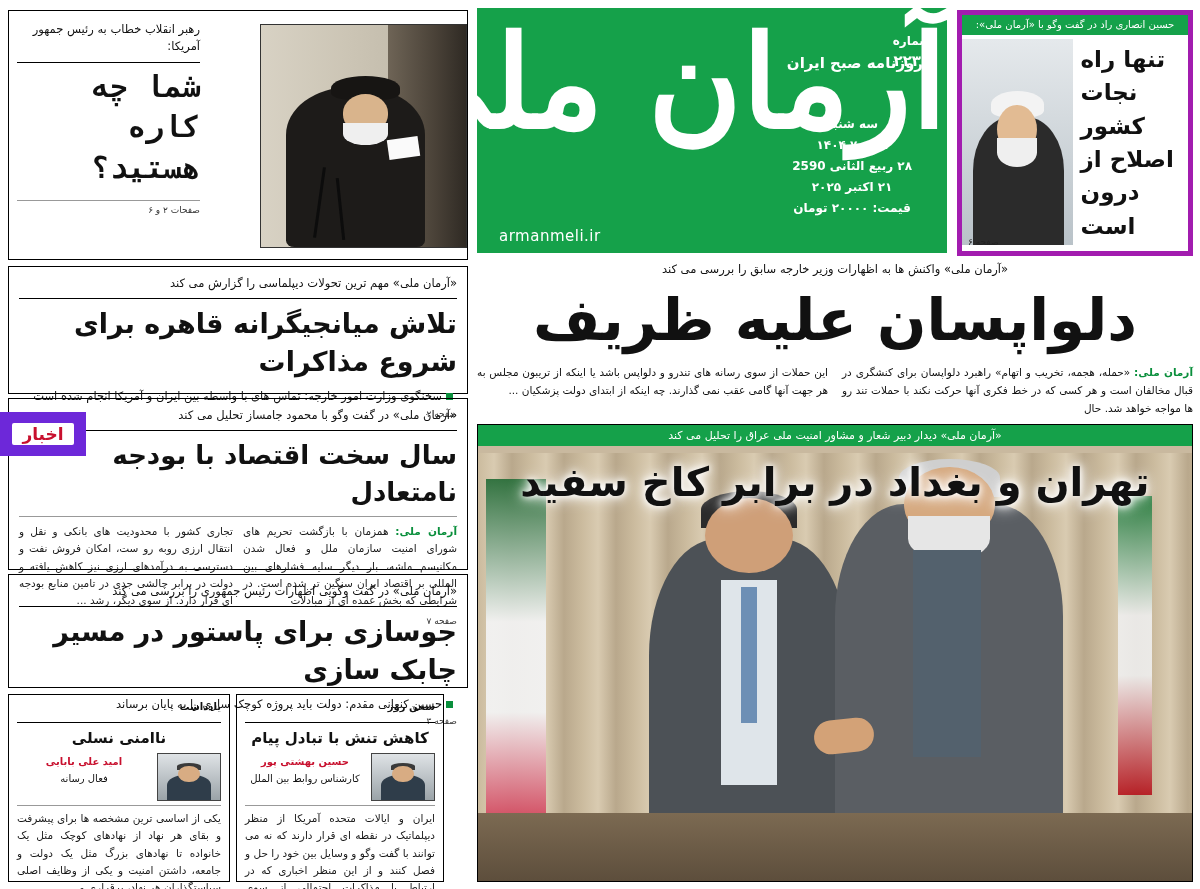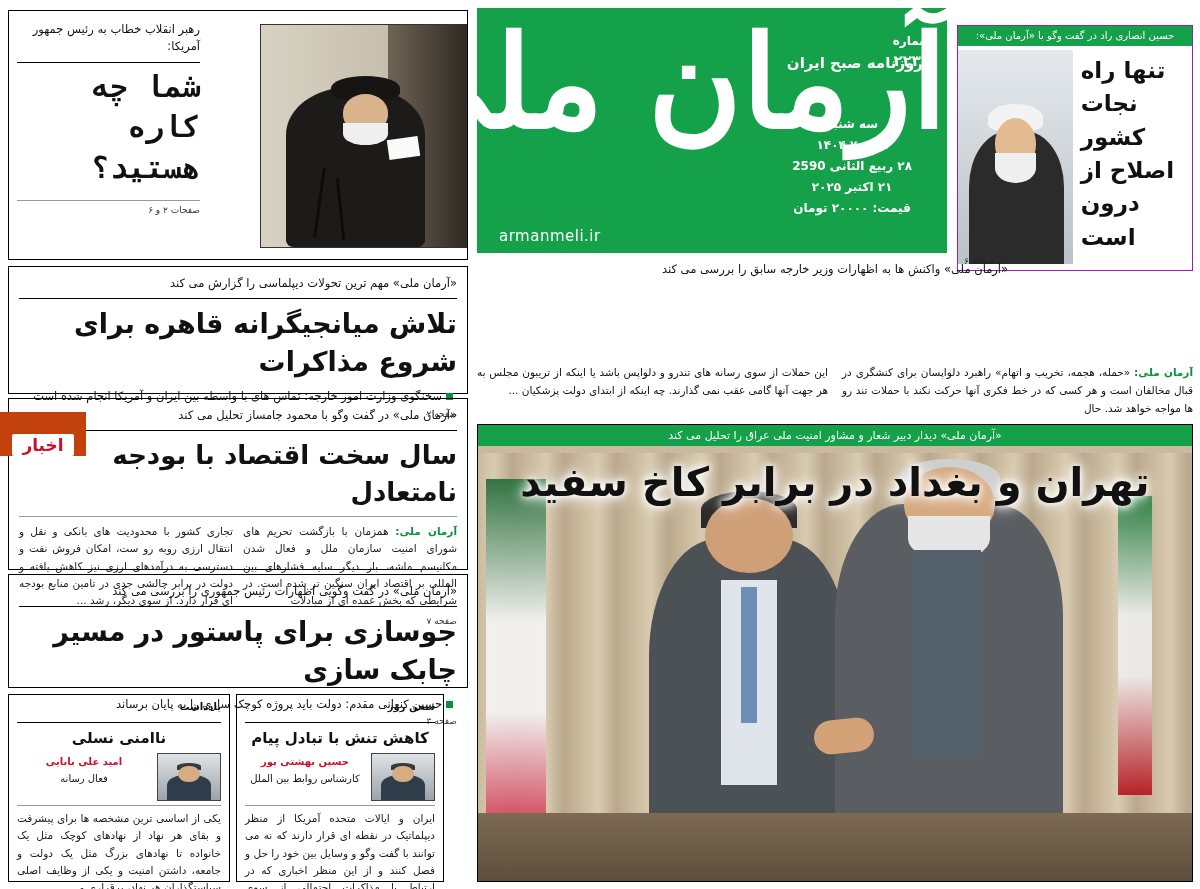--- a/index.html
+++ b/index.html
@@ -41,21 +41,21 @@
   
   .mast{position:absolute;left:477px;top:8px;width:470px;height:245px;background:#15a14a;overflow:hidden;}
   .mast .logo{position:absolute;left:0;right:0;top:-6px;text-align:center;font-family:"DejaVu Serif","Liberation Serif",serif;
       font-size:128px;color:#fff;font-weight:bold;line-height:1.25;white-space:nowrap;}
   .mast .tagline{position:absolute;right:24px;top:46px;font-size:15px;color:#fff;font-weight:bold;}
   .mast .issue{position:absolute;right:16px;top:24px;color:#fff;font-size:12px;text-align:center;line-height:1.5;font-weight:bold;}
   .mast .dateblk{position:absolute;right:35px;bottom:34px;color:#fff;font-size:12px;text-align:center;line-height:1.75;font-weight:bold;}
   .mast .site{position:absolute;left:22px;bottom:8px;color:#fff;font-size:15px;letter-spacing:.5px;}
 
   
-  .tr{position:absolute;left:957px;top:25px;width:236px;height:246px;border:1px solid #a21caf;box-sizing:border-box;}
+  .tr{position:absolute;left:957px;top:10px;width:236px;height:246px;border:5px solid #a21caf;box-sizing:border-box;}
   .tr-kicker{background:#15a14a;color:#fff;font-size:10px;text-align:center;padding:3px 4px;line-height:1.4;}
   .tr-body{display:flex;height:calc(100% - 22px);}
   .tr-head{width:108px;padding:8px 8px 4px 4px;text-align:left;font-size:23px;line-height:1.45;font-weight:bold;}
   .tr-photo{width:120px;margin:4px 4px 4px 0;position:relative;overflow:hidden;background:#cfd6dc;}
   .tr-photo .bg{position:absolute;inset:0;background:linear-gradient(180deg,#e5e9ec,#b9c2c8);}
   .tr-photo .body{position:absolute;left:10%;bottom:0;width:82%;height:62%;background:#2b2b2b;border-radius:42% 42% 0 0;}
   .tr-photo .face{position:absolute;left:32%;bottom:44%;width:36%;height:24%;background:#e2bb93;border-radius:50%;}
   .tr-photo .turb{position:absolute;left:26%;bottom:62%;width:48%;height:13%;background:#f3f3f3;border-radius:50% 50% 25% 25%;}
   .tr-photo .beard{position:absolute;left:32%;bottom:38%;width:36%;height:14%;background:#efefef;border-radius:0 0 60% 60%;}
   .tr-page{position:absolute;left:6px;bottom:4px;font-size:9px;color:#222;}
@@ -110,22 +110,22 @@
   .photo .p1 .shirt{position:absolute;left:36%;top:12%;width:28%;height:60%;background:#dfe5ea;}
   .photo .p1 .tie{position:absolute;left:46%;top:14%;width:8%;height:40%;background:#6d8fb5;}
   .photo .p2{position:absolute;right:18%;bottom:0;width:32%;height:88%;background:#5a5e63;border-radius:30% 30% 0 0;}
   .photo .p2 .hd{position:absolute;left:30%;top:-10%;width:40%;height:20%;background:#d6a97f;border-radius:50%;}
   .photo .p2 .hair{position:absolute;left:28%;top:-12%;width:44%;height:10%;background:#cfcfcf;border-radius:50% 50% 0 0;}
   .photo .p2 .beard{position:absolute;left:32%;top:3%;width:36%;height:12%;background:#e6e6e6;border-radius:0 0 60% 60%;}
   .photo .p2 .shirt{position:absolute;left:34%;top:12%;width:30%;height:55%;background:#53616d;}
   .photo .hands{position:absolute;left:47%;bottom:30%;width:60px;height:34px;background:#d3a277;border-radius:18px;transform:rotate(-6deg);}
 
   
-  .ribbon{position:absolute;left:0;top:412px;width:86px;height:44px;background:#c2410c;color:#fff;
-     font-size:20px;font-weight:bold;display:flex;align-items:flex-end;justify-content:center;}
+  .ribbon{position:absolute;left:0;top:412px;width:86px;height:44px;background:#6d28d9;color:#fff;
+     font-size:20px;font-weight:bold;display:flex;align-items:center;justify-content:center;}
   .ribbon .in{background:#fff;color:#c8102e;padding:1px 10px;border-radius:2px;font-size:17px;}
 </style>
 </head>
 <body>
 
 <div class="page">
 
   <div class="tl">
     <div class="tl-inner">
       <div class="tl-photo">
@@ -250,20 +250,21 @@
       <div class="bb-auth-txt">
         <div class="bb-name">حسین بهشتی پور</div>
         <div>کارشناس روابط بین الملل</div>
       </div>
     </div>
     <div class="hr-thin" style="margin:4px 0;"></div>
     <div class="body-txt">ایران و ایالات متحده آمریکا از منظر دیپلماتیک در نقطه ای قرار دارند که نه می توانند با گفت وگو و وسایل بین خود را حل و فصل کنند و از این منظر اخباری که در ارتباط با مذاکرات احتمالی از سوی آمریکایی ها ...</div>
   </div>
 
   <div class="mid-kick">«آرمان ملی» واکنش ها به اظهارات وزیر خارجه سابق را بررسی می کند</div>
+  <div class="mid-head">دلواپسان علیه ظریف</div>
   <div class="mid-cols">
     <div class="c">
       <span class="green">آرمان ملی:</span>
       <span>«حمله، هجمه، تخریب و اتهام» راهبرد دلواپسان برای کنشگری در قبال مخالفان است و هر کسی که در خط فکری آنها حرکت نکند با حملات تند رو ها مواجه خواهد شد. حال</span>
       <div class="pagemark" style="margin-top:4px">صفحه ۳</div>
     </div>
     <div class="c">این حملات از سوی رسانه های تندرو و دلواپس باشد یا اینکه از تریبون مجلس به هر جهت آنها گامی عقب نمی گذارند. چه اینکه از ابتدای دولت پزشکیان ...</div>
   </div>
 
   <div class="big">

